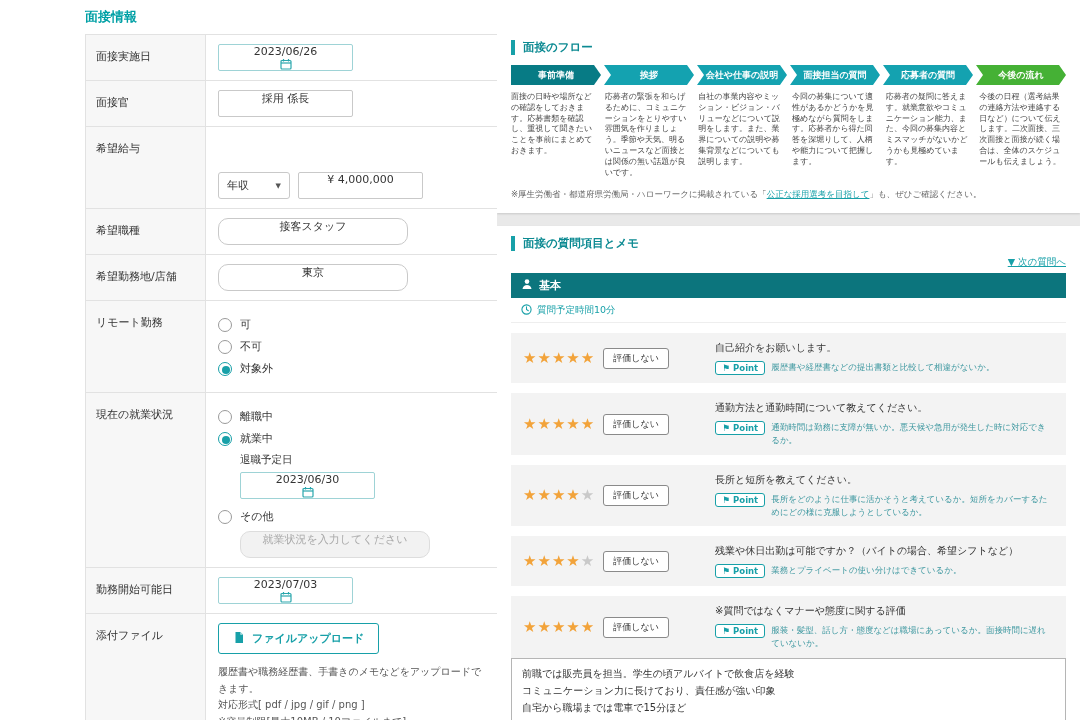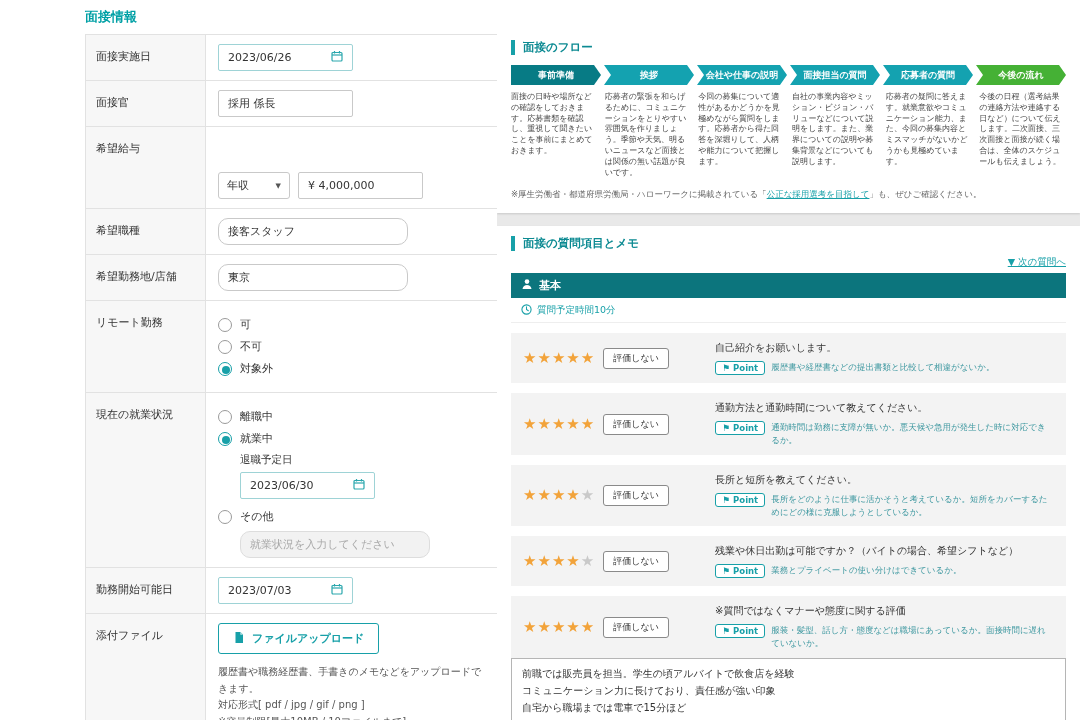--- a/index.html
+++ b/index.html
@@ -8,21 +8,21 @@
 
   
   .left-panel { position:absolute; left:85px; top:8px; width:415px; }
   .page-title { font-size:13px; font-weight:bold; color:#00a0a5; margin-bottom:8px; }
   table.form { width:100%; border-collapse:collapse; }
   table.form td { border:1px solid #e2e2e2; vertical-align:top; }
   td.lbl { width:120px; background:#f7f7f7; font-size:11px; color:#333; padding:14px 10px; }
   td.val { padding:9px 12px; font-size:11px; color:#333; background:#fff; }
 
   .input-box { display:inline-flex; align-items:center; border:1px solid #c9c9c9; height:27px;
-    padding:0 9px; font-size:11px; color:#333; background:#fff; border-radius:2px; }
+    padding:0 9px; font-size:11px; color:#333; background:#fff; border-radius:2px;flex-direction:column; }
   .date-box { width:135px; justify-content:space-between; border-color:#9ed3d6; }
   .wide { width:190px;border-radius:10px; }
   .disabled-box { background:#f2f2f2; color:#a9a9a9; border-color:#ddd; }
   .select-box { display:inline-flex; align-items:center; justify-content:space-between;
     border:1px solid #c9c9c9; height:27px; padding:0 8px; font-size:11px; width:72px;
     border-radius:3px; background:#fff; margin-right:8px; cursor:pointer; }
   .chev { font-size:7px; color:#555; }
   .inline-row { display:flex; align-items:center;margin-top:36px; }
 
   .radio-row { display:flex; align-items:center; gap:8px; margin:7px 0; font-size:11px;
@@ -243,22 +243,22 @@
       <div class="flow-step fs0">事前準備</div>
       <div class="flow-step fs1">挨拶</div>
       <div class="flow-step fs2">会社や仕事の説明</div>
       <div class="flow-step fs3">面接担当の質問</div>
       <div class="flow-step fs4">応募者の質問</div>
       <div class="flow-step fs5">今後の流れ</div>
     </div>
     <div class="flow-descs">
       <div class="flow-desc">面接の日時や場所などの確認をしておきます。応募書類を確認し、重視して聞きたいことを事前にまとめておきます。</div>
       <div class="flow-desc">応募者の緊張を和らげるために、コミュニケーションをとりやすい雰囲気を作りましょう。季節や天気、明るいニュースなど面接とは関係の無い話題が良いです。</div>
+      <div class="flow-desc">自社の事業内容やミッション・ビジョン・バリューなどについて説明をします。また、業界についての説明や募集背景などについても説明します。</div>
       <div class="flow-desc">今回の募集について適性があるかどうかを見極めながら質問をします。応募者から得た回答を深堀りして、人柄や能力について把握します。</div>
-      <div class="flow-desc">自社の事業内容やミッション・ビジョン・バリューなどについて説明をします。また、業界についての説明や募集背景などについても説明します。</div>
       <div class="flow-desc">応募者の疑問に答えます。就業意欲やコミュニケーション能力、また、今回の募集内容とミスマッチがないかどうかも見極めています。</div>
       <div class="flow-desc">今後の日程（選考結果の連絡方法や連絡する日など）について伝えします。二次面接、三次面接と面接が続く場合は、全体のスケジュールも伝えましょう。</div>
     </div>
     <div class="flow-note">
       <span>※厚生労働省・都道府県労働局・ハローワークに掲載されている「</span><span class="link">公正な採用選考を目指して</span><span>」も、ぜひご確認ください。</span>
     </div>
   </div>
 
   <div class="card second">
     <div class="sec-title">面接の質問項目とメモ</div>

